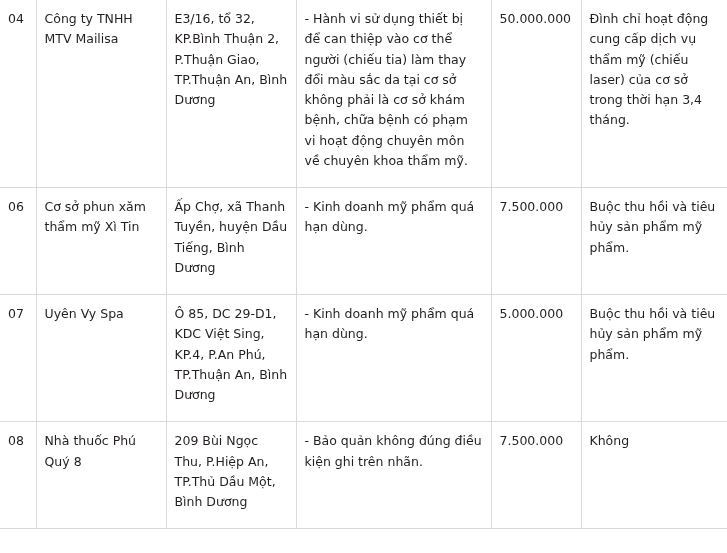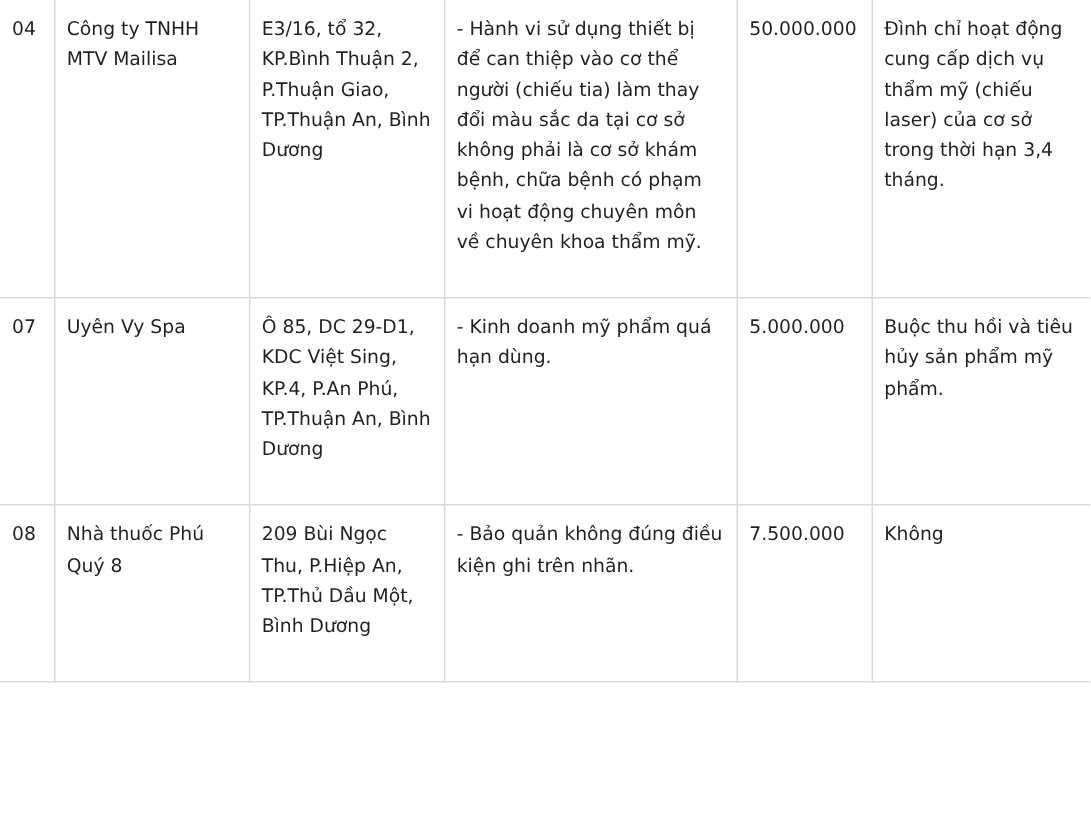--- a/index.html
+++ b/index.html
@@ -16,21 +16,21 @@
   }
   table.violations {
     border-collapse: collapse;
     width: 727px;
     table-layout: fixed;
   }
   table.violations td {
     border-bottom: 1px solid #d9d9d9;
     border-right: 1px solid #d9d9d9;
     vertical-align: top;
-    padding: 9px 8px 27px 8px;
+    padding: 9px 8px 16px 8px;
     font-size: 12.5px;
     line-height: 1.62;
     word-wrap: break-word;
   }
   table.violations tr td:last-child {
     border-right: none;
   }
   col.c-no     { width: 36px; }
   col.c-name   { width: 130px; }
   col.c-addr   { width: 130px; }
@@ -58,20 +58,28 @@
   <tbody>
     <tr class="first">
       <td class="no">04</td>
       <td class="name">Công ty TNHH MTV Mailisa</td>
       <td class="addr">E3/16, tổ 32, KP.Bình Thuận 2, P.Thuận Giao, TP.Thuận An, Bình Dương</td>
       <td class="viol">- Hành vi sử dụng thiết bị để can thiệp vào cơ thể người (chiếu tia) làm thay đổi màu sắc da tại cơ sở không phải là cơ sở khám bệnh, chữa bệnh có phạm vi hoạt động chuyên môn về chuyên khoa thẩm mỹ.</td>
       <td class="fine">50.000.000</td>
       <td class="extra">Đình chỉ hoạt động cung cấp dịch vụ thẩm mỹ (chiếu laser) của cơ sở trong thời hạn 3,4 tháng.</td>
     </tr>
     <tr>
+      <td class="no">06</td>
+      <td class="name">Cơ sở phun xăm thẩm mỹ Xì Tin</td>
+      <td class="addr">Ấp Chợ, xã Thanh Tuyền,  huyện Dầu Tiếng, Bình Dương</td>
+      <td class="viol">- Kinh doanh mỹ phẩm quá hạn dùng.</td>
+      <td class="fine">7.500.000</td>
+      <td class="extra">Buộc thu hồi và tiêu hủy sản phẩm mỹ phẩm.</td>
+    </tr>
+    <tr>
       <td class="no">07</td>
       <td class="name">Uyên Vy Spa</td>
       <td class="addr">Ô 85, DC 29-D1, KDC Việt Sing, KP.4, P.An Phú, TP.Thuận An, Bình Dương</td>
       <td class="viol">- Kinh doanh mỹ phẩm quá hạn dùng.</td>
       <td class="fine">5.000.000</td>
       <td class="extra">Buộc thu hồi và tiêu hủy sản phẩm mỹ phẩm.</td>
     </tr>
     <tr>
       <td class="no">08</td>
       <td class="name">Nhà thuốc Phú Quý 8</td>

